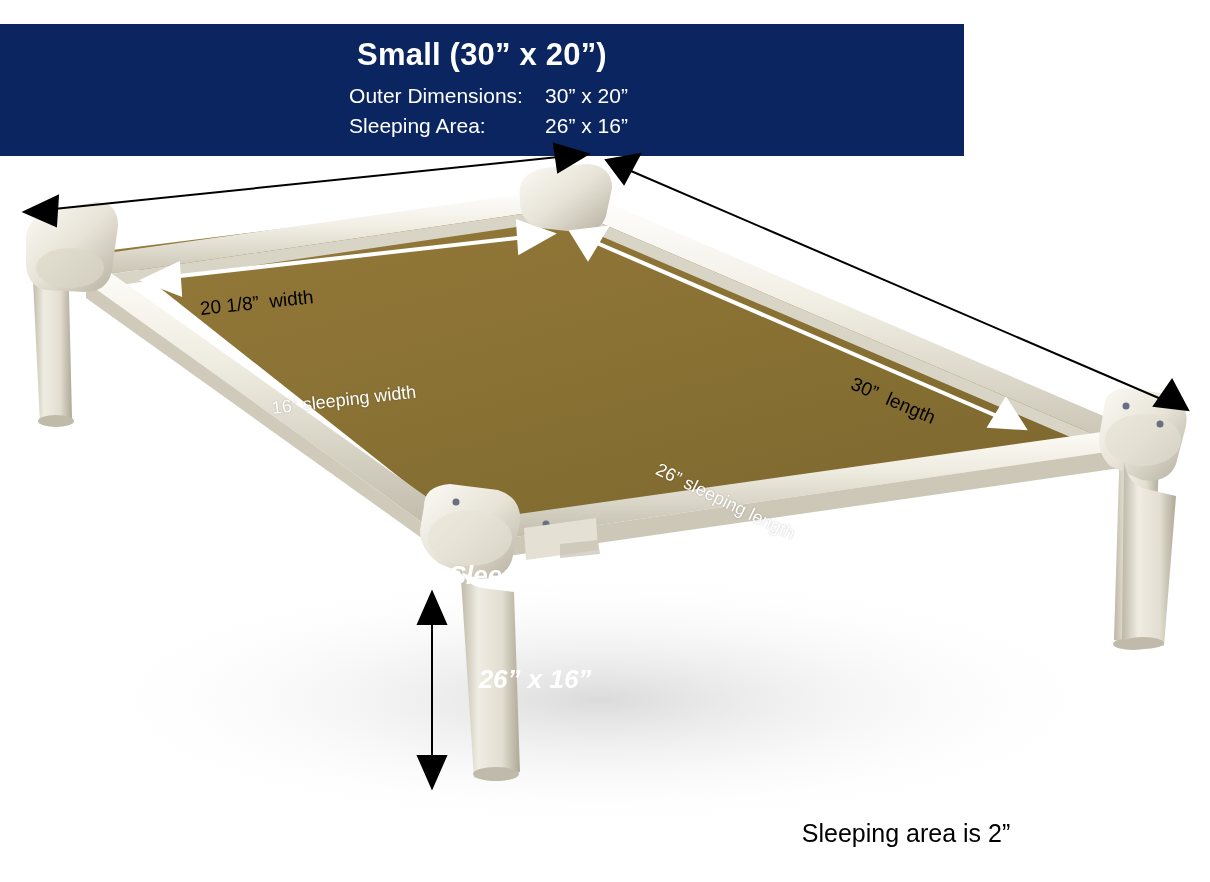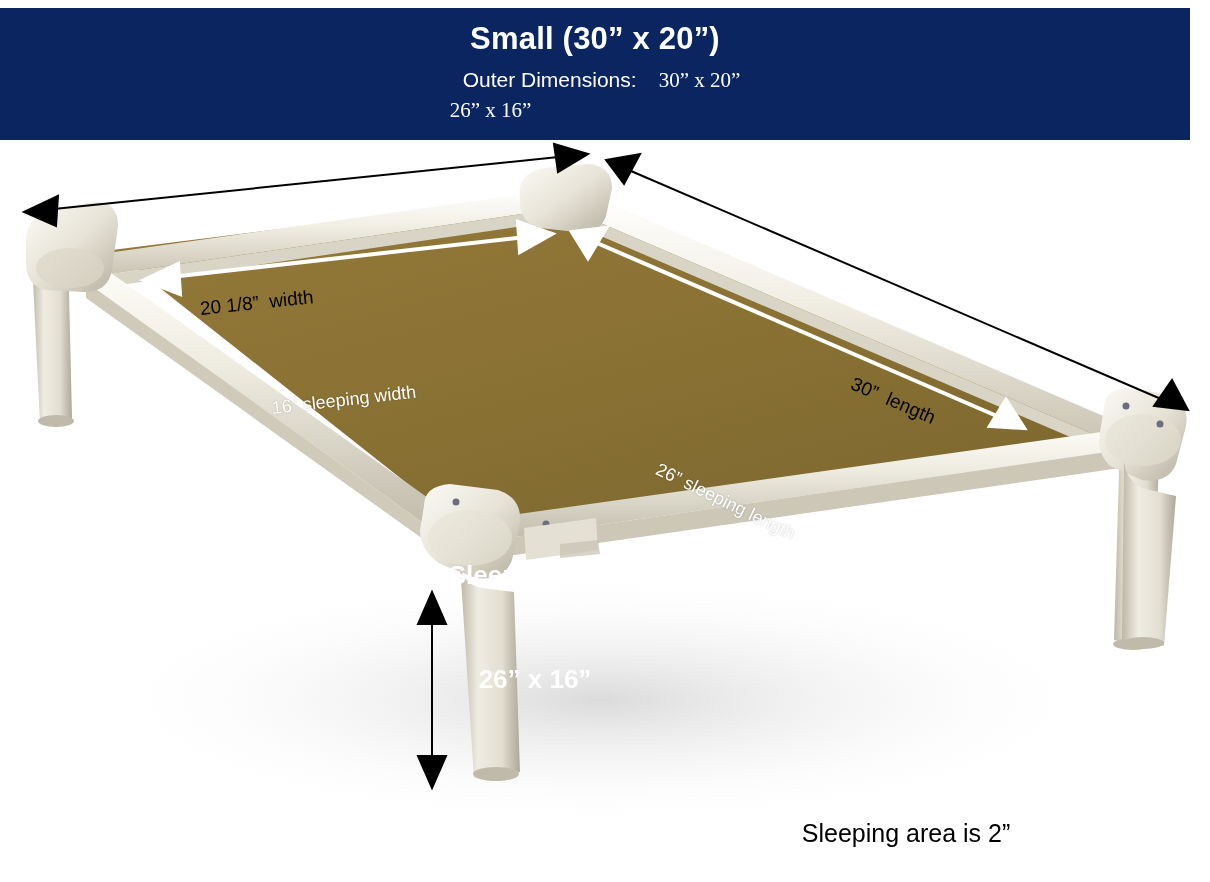--- a/index.html
+++ b/index.html
@@ -11,22 +11,22 @@
   }
   #page {
     position: relative;
     width: 1210px; height: 882px;
     background: #ffffff;
   }
 
   
   .header-banner {
     position: absolute;
-    left: 0; top: 8px;
-    width: 1190px; height: 132px;
+    left: 0; top: 24px;
+    width: 964px; height: 132px;
     background: var(--navy, #0A2560);
     color: #ffffff;
     text-align: center;
     padding-top: 12px;
   }
   .banner-title {
     font-size: 31px;
     font-weight: bold;
     letter-spacing: 0.2px;
     line-height: 1.25;
@@ -35,21 +35,21 @@
     margin-top: 6px;
     display: inline-block;
     text-align: left;
   }
   .banner-row {
     font-size: 21px;
     line-height: 1.45;
     display: flex;
   }
   .banner-row .lbl { width: 196px; display: inline-block; margin-left: 13px; }
-  .banner-row .val { display: inline-block; font-family: Liberation Serif, serif; }
+  .banner-row .val { display: inline-block; }
 
   
   .scene {
     position: absolute;
     left: 0; top: 140px;
     width: 1210px; height: 742px;
   }
   .scene svg { display: block; }
 
   
@@ -87,20 +87,21 @@
     text-shadow: 0 0 2px rgba(0,0,0,0.25);
   }
   .lbl-center {
     left: 0; top: 348px;
     width: 1070px;
     text-align: center;
     color: #ffffff;
     font-weight: bold;
     font-size: 26px;
     line-height: 1.34;
+    font-style: italic;
   }
   .lbl-height {
     left: 350px; top: 678px;
     font-size: 19px;
     line-height: 1.5;
     text-align: left;
   }
   .lbl-note {
     left: 716px; top: 605px;
     width: 380px;
@@ -131,20 +132,21 @@
 <div id="page">
 
   <div class="header-banner">
     <div class="banner-title">Small (30” x 20”)</div>
     <div class="banner-rows">
       <div class="banner-row">
         <span class="lbl">Outer Dimensions:</span>
         <span class="val">30” x 20”</span>
       </div>
       <div class="banner-row">
+        <span class="lbl">Sleeping Area:</span>
         <span class="val">26” x 16”</span>
       </div>
     </div>
   </div>
 
   <div class="scene">
     <svg width="1210" height="742" viewBox="0 0 1210 742" xmlns="http://www.w3.org/2000/svg">
       <defs>
         <linearGradient id="railTop" x1="0" y1="0" x2="0" y2="1">
           <stop offset="0%" stop-color="#FFFFFF"></stop>

